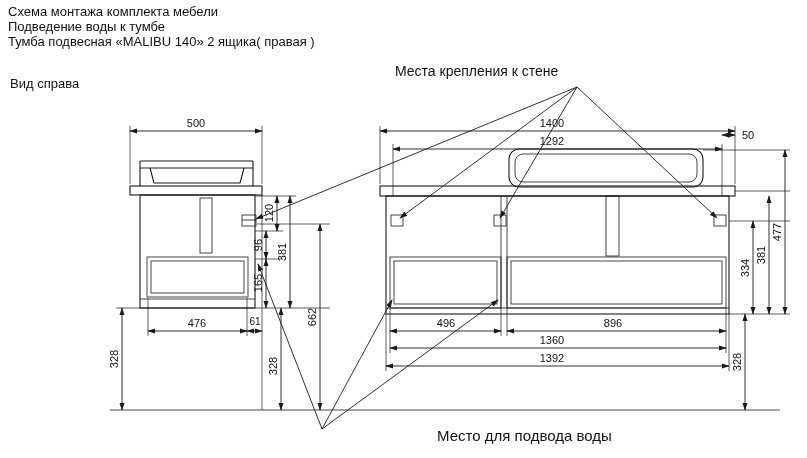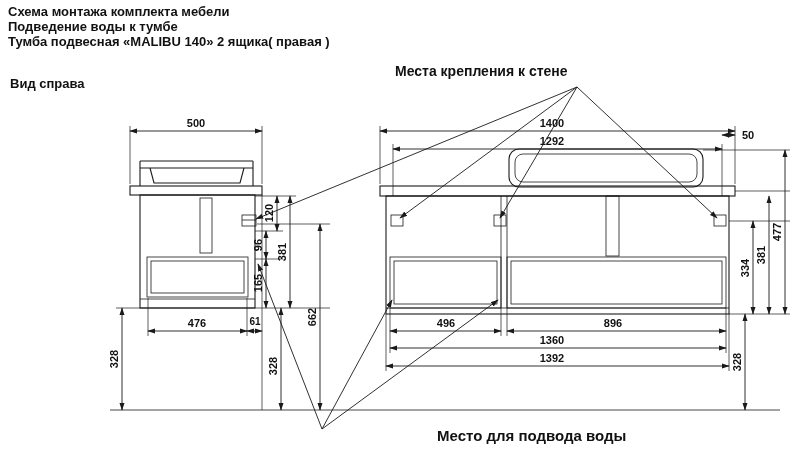--- a/index.html
+++ b/index.html
@@ -1,17 +1,17 @@
 <!DOCTYPE html>
 <html><head>
 <meta charset="utf-8">
 <style>
   html,body{margin:0;padding:0;background:#ffffff;}
   .page{position:relative;width:807px;height:458px;background:#fff;overflow:hidden;
-        font-family:"Liberation Sans", sans-serif;font-weight:bold;}
+        font-family:"Liberation Sans", sans-serif;}
   svg{display:block;}
   .ln{fill:none;stroke:#1a1a1a;stroke-width:1.1;}
   .thin{fill:none;stroke:#1a1a1a;stroke-width:0.8;}
   .ext{fill:none;stroke:#1a1a1a;stroke-width:0.7;}
   .dim{fill:none;stroke:#1a1a1a;stroke-width:0.9;
        marker-start:url(#arr);marker-end:url(#arr);}
   .lead{fill:none;stroke:#1a1a1a;stroke-width:0.9;marker-end:url(#arr);}
   text{fill:#111;font-family:"Liberation Sans", sans-serif;}
   .t13{font-size:13px;}
   .lab14{font-size:14px;}

